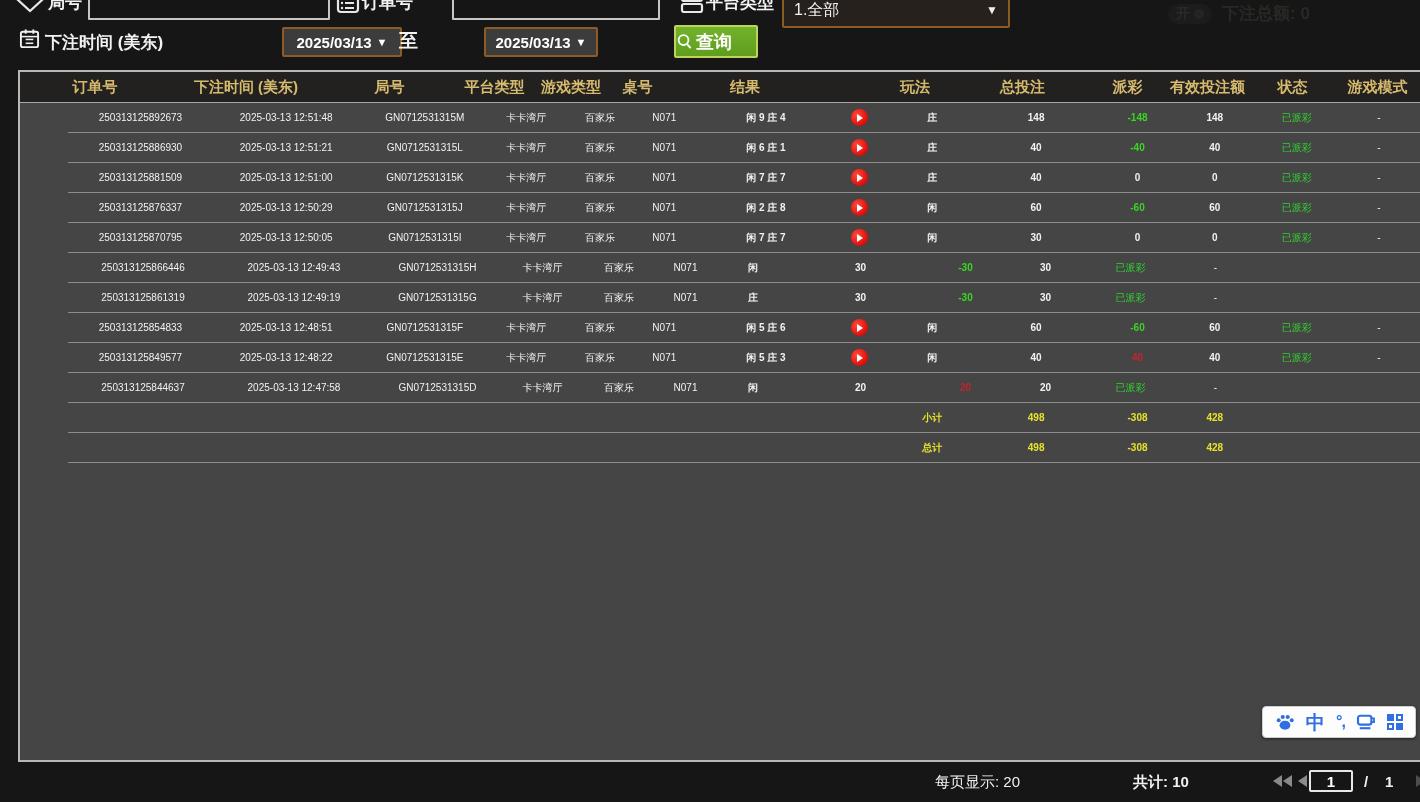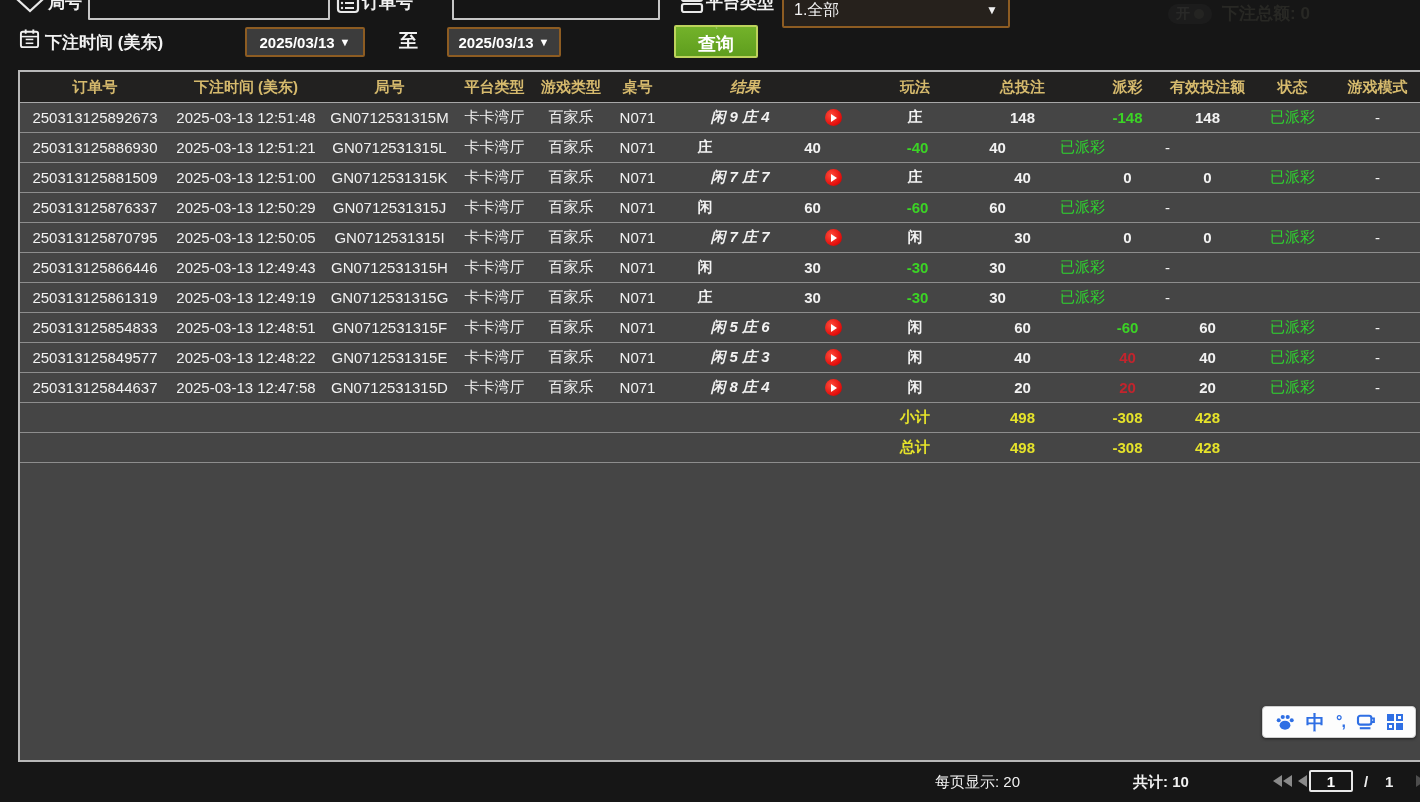--- a/index.html
+++ b/index.html
@@ -23,51 +23,51 @@
     position:absolute;left:782px;top:-8px;width:228px;height:36px;
     background:#26211c;border:2px solid #8d5c22;border-radius:2px;
     box-sizing:border-box;display:flex;align-items:center;
     color:#f3f3f3;font-size:16px;padding:0 10px;cursor:pointer;
   }
   .dropdown .dd-arrow{margin-left:auto;font-size:12px;color:#f0f0f0;}
   .date-box{
     position:absolute;top:27px;height:30px;background:#3c3c3c;
     border:2px solid #8d5c22;border-radius:2px;box-sizing:border-box;
     display:flex;align-items:center;justify-content:center;gap:5px;
-    color:#fff;font-weight:bold;font-size:15px;cursor:pointer;
+    color:#fff;font-weight:bold;font-size:15px;cursor:pointer;margin-left:37px;
   }
   .date-box .dd-arrow{font-size:11px;}
   .to-label{position:absolute;left:399px;top:28px;font-size:19px;}
   .query-btn{
     position:absolute;left:674px;top:25px;width:84px;height:33px;
     background:linear-gradient(#73b22a,#5f9e1e);
     border:2px solid #bdd35c;border-radius:2px;box-sizing:border-box;
-    display:flex;align-items:center;justify-content:center;gap:3px;
-    color:#fff;font-weight:bold;font-size:18px;cursor:pointer;flex-direction:column;
+    display:flex;align-items:center;gap:3px;
+    color:#fff;font-weight:bold;font-size:18px;cursor:pointer;
   }
   
   .bg-faint-top{position:absolute;left:1168px;top:2px;opacity:0.28;display:flex;align-items:center;gap:10px;}
   .bg-toggle{background:#2c2c2c;border-radius:10px;color:#5c5c56;font-size:14px;font-weight:bold;
     padding:1px 8px;display:flex;align-items:center;gap:4px;}
   .bg-toggle .knob{width:10px;height:10px;border-radius:50%;background:#4a4a44;display:inline-block;}
   .bg-bet-total{color:#56564a;font-size:17px;font-weight:bold;}
   
   .panel{
     position:absolute;left:18px;top:70px;width:1402px;height:692px;
     background:#454545;border:2px solid #b8b8b8;border-right:none;
     box-sizing:border-box;display:flex;flex-direction:column;overflow:hidden;
   }
   .thead{display:flex;height:30px;background:#222120;border-bottom:1px solid #a8a8a8;
     color:#d6ba6d;font-weight:bold;font-size:15px;flex:0 0 auto;}
   .thead .cell{display:flex;align-items:center;justify-content:center;}
   .trow{display:flex;height:29px;border-bottom:1px solid #8d8d8d;flex:0 0 auto;
-    color:#f2f2f2;font-size:15px;background:#454545;}
+    color:#f2f2f2;font-size:10px;background:#454545;margin-left:48px;}
   .cell{display:flex;align-items:center;justify-content:center;box-sizing:border-box;white-space:nowrap;}
   .c1{width:150px;} .c2{width:152px;} .c3{width:135px;} .c4{width:75px;}
-  .c5{width:78px;}  .c6{width:55px;}  .c7{width:210px;justify-content:flex-start;font-style:italic;}
+  .c5{width:78px;}  .c6{width:55px;}  .c7{width:210px;justify-content:flex-start;}
   .c8{width:80px;}  .c9{width:135px;} .c10{width:75px;} .c11{width:85px;}
   .c12{width:85px;} .c13{width:85px;}
   .rtext{width:150px;text-align:center;display:inline-block;}
   .ricon-space{width:50px;}
   .bold{font-weight:bold;}
   .status{color:#2fd32f;}
   .pc-green{color:#3bd425;} .pc-red{color:#c3242d;} .pc-white{color:#f2f2f2;}
   .play-icon{
     width:17px;height:17px;border-radius:50%;margin-left:10px;position:relative;
     background:radial-gradient(circle at 35% 35%,#ff4a3a,#e30f0c 65%,#b50000);cursor:pointer;flex:0 0 auto;
@@ -222,20 +222,26 @@
     <div class="cell c12 status">已派彩</div>
     <div class="cell c13">-</div>
   </div>
       <div class="trow">
     <div class="cell c1">250313125886930</div>
     <div class="cell c2">2025-03-13 12:51:21</div>
     <div class="cell c3">GN0712531315L</div>
     <div class="cell c4">卡卡湾厅</div>
     <div class="cell c5">百家乐</div>
     <div class="cell c6">N071</div>
+    <div class="cell c7">
+      <span class="rtext bold">闲 6 庄 1</span>
+      <span class="play-icon">
+            <span class="play-tri"></span>
+          </span>
+    </div>
     <div class="cell c8 bold">庄</div>
     <div class="cell c9 bold">40</div>
     <div class="cell c10 bold pc-green">-40</div>
     <div class="cell c11 bold">40</div>
     <div class="cell c12 status">已派彩</div>
     <div class="cell c13">-</div>
   </div>
       <div class="trow">
     <div class="cell c1">250313125881509</div>
     <div class="cell c2">2025-03-13 12:51:00</div>
@@ -256,20 +262,26 @@
     <div class="cell c12 status">已派彩</div>
     <div class="cell c13">-</div>
   </div>
       <div class="trow">
     <div class="cell c1">250313125876337</div>
     <div class="cell c2">2025-03-13 12:50:29</div>
     <div class="cell c3">GN0712531315J</div>
     <div class="cell c4">卡卡湾厅</div>
     <div class="cell c5">百家乐</div>
     <div class="cell c6">N071</div>
+    <div class="cell c7">
+      <span class="rtext bold">闲 2 庄 8</span>
+      <span class="play-icon">
+            <span class="play-tri"></span>
+          </span>
+    </div>
     <div class="cell c8 bold">闲</div>
     <div class="cell c9 bold">60</div>
     <div class="cell c10 bold pc-green">-60</div>
     <div class="cell c11 bold">60</div>
     <div class="cell c12 status">已派彩</div>
     <div class="cell c13">-</div>
   </div>
       <div class="trow">
     <div class="cell c1">250313125870795</div>
     <div class="cell c2">2025-03-13 12:50:05</div>
@@ -358,26 +370,20 @@
     <div class="cell c12 status">已派彩</div>
     <div class="cell c13">-</div>
   </div>
       <div class="trow">
     <div class="cell c1">250313125844637</div>
     <div class="cell c2">2025-03-13 12:47:58</div>
     <div class="cell c3">GN0712531315D</div>
     <div class="cell c4">卡卡湾厅</div>
     <div class="cell c5">百家乐</div>
     <div class="cell c6">N071</div>
-    <div class="cell c7">
-      <span class="rtext bold">闲 8 庄 4</span>
-      <span class="play-icon">
-            <span class="play-tri"></span>
-          </span>
-    </div>
     <div class="cell c8 bold">闲</div>
     <div class="cell c9 bold">20</div>
     <div class="cell c10 bold pc-red">20</div>
     <div class="cell c11 bold">20</div>
     <div class="cell c12 status">已派彩</div>
     <div class="cell c13">-</div>
   </div>
     </div>
 
   <div class="trow total-row">

